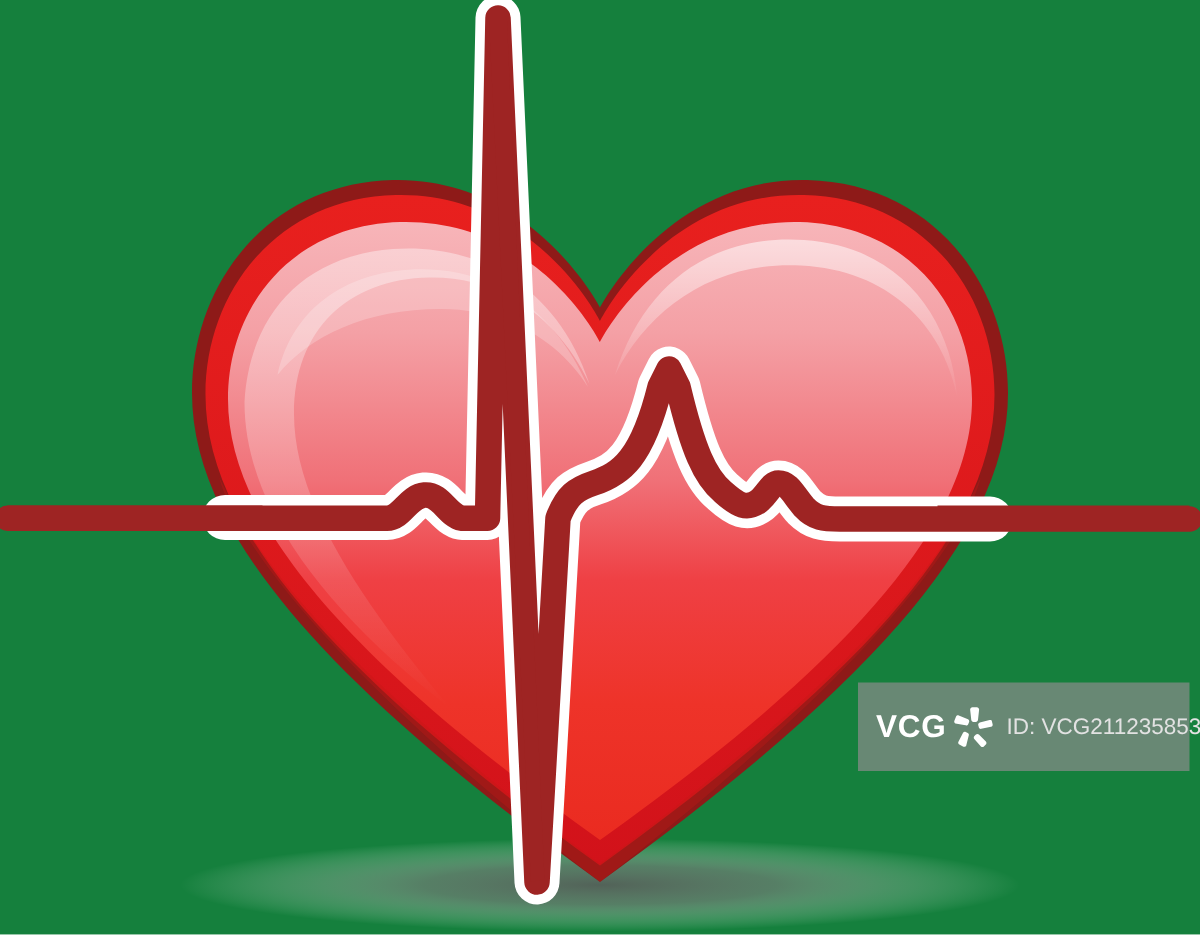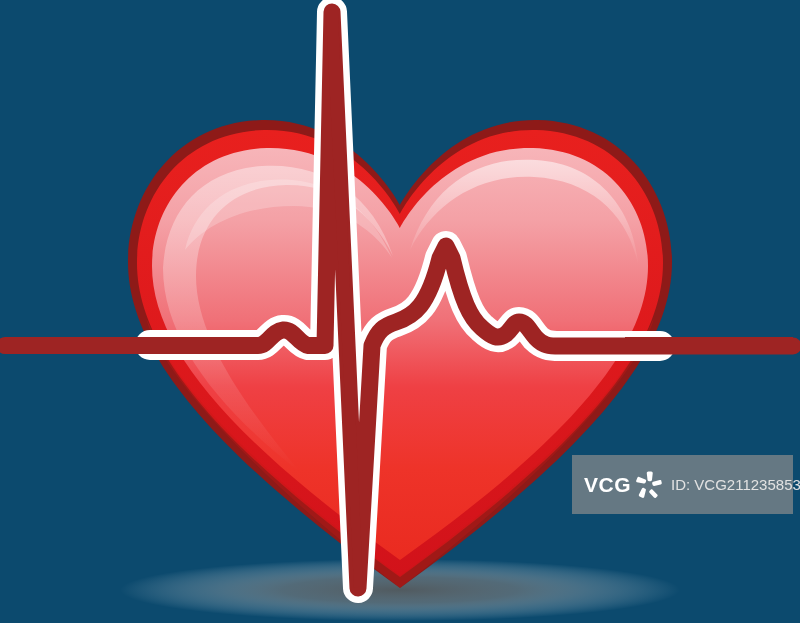--- a/index.html
+++ b/index.html
@@ -7,21 +7,21 @@
     padding: 0;
     background: #ffffff;
   }
   body {
     font-family: "Liberation Sans", sans-serif;
   }
   #stage {
     position: relative;
     width: 800px;
     height: 623px;
-    background: #0c4a6e;
+    background: #15803d;
     overflow: hidden;
   }
   #artwork {
     position: absolute;
     left: 0;
     top: 0;
     width: 800px;
     height: 623px;
     display: block;
   }

